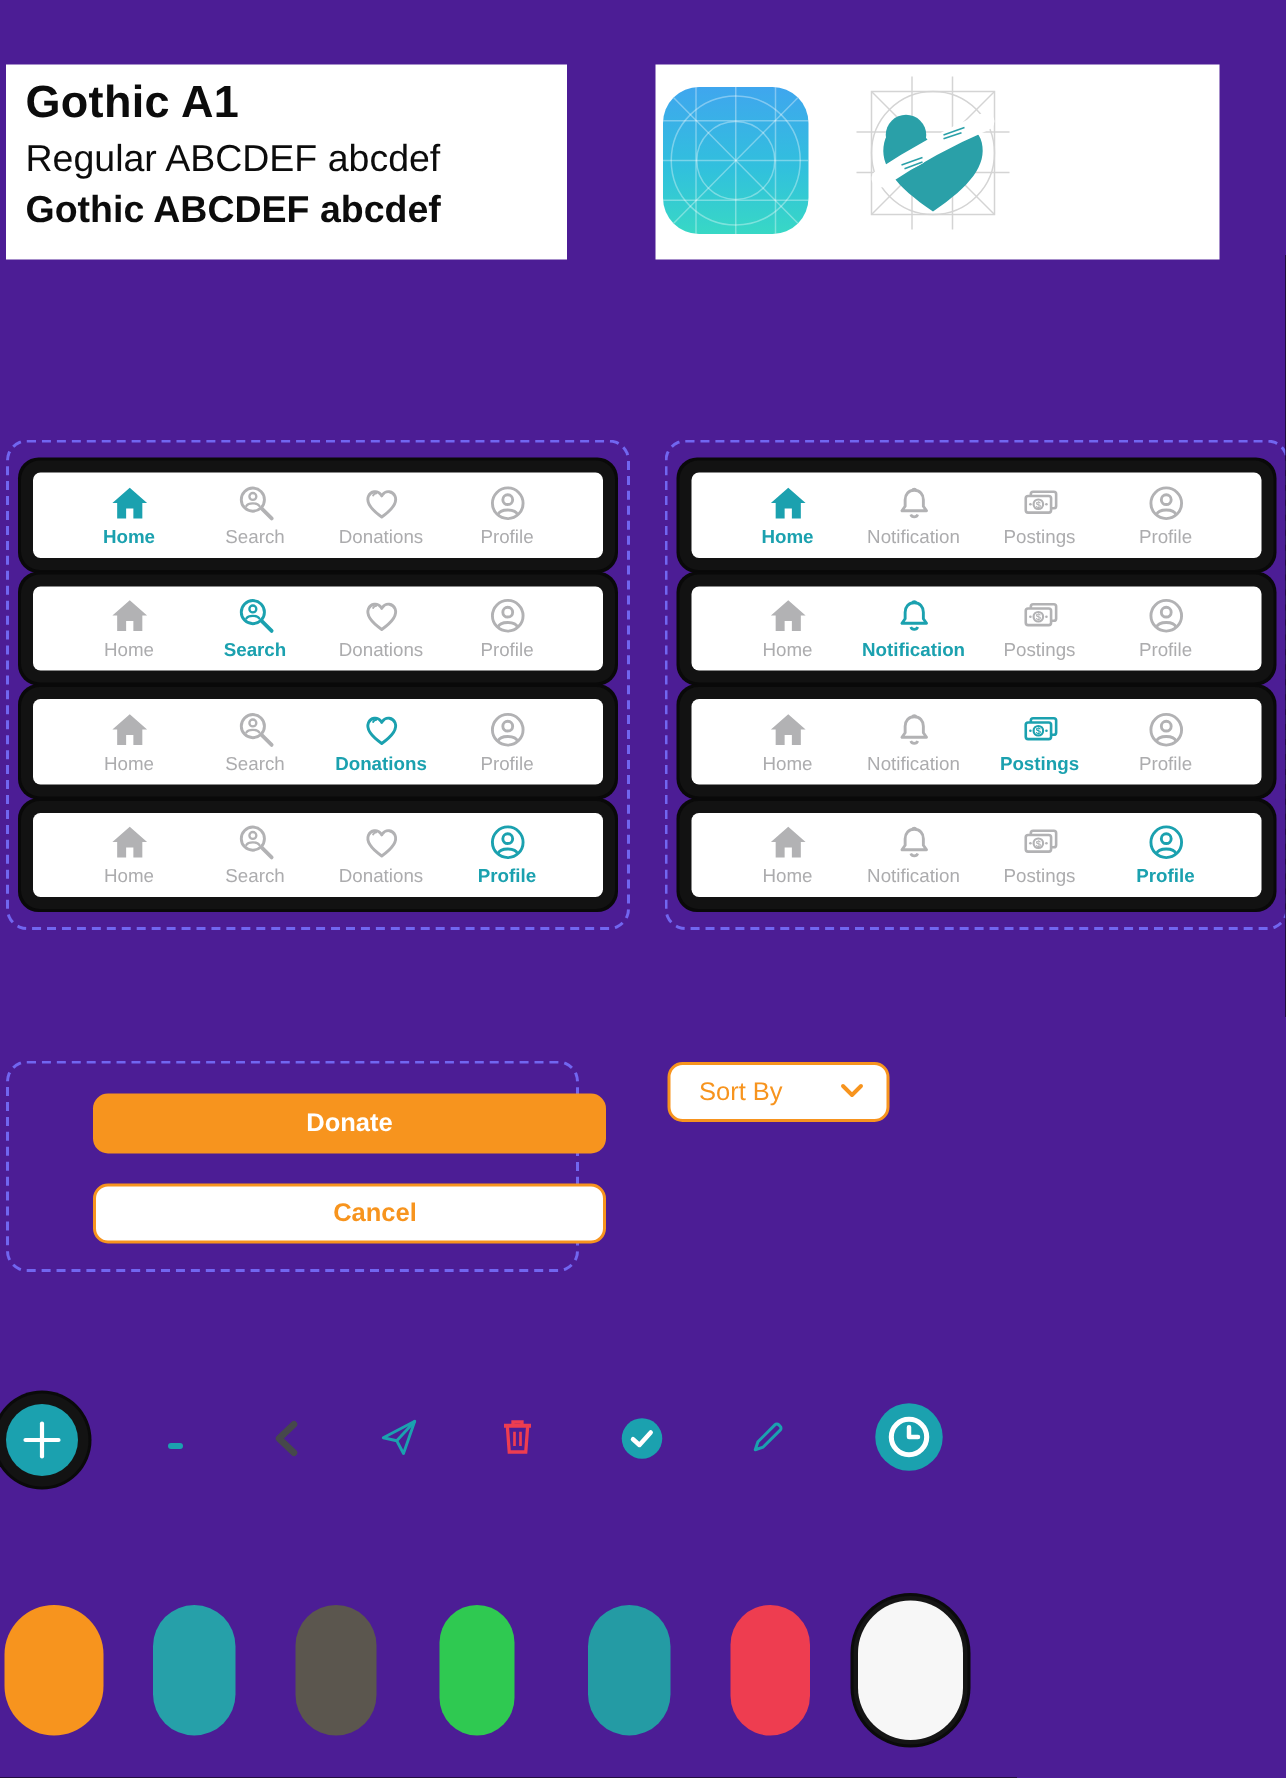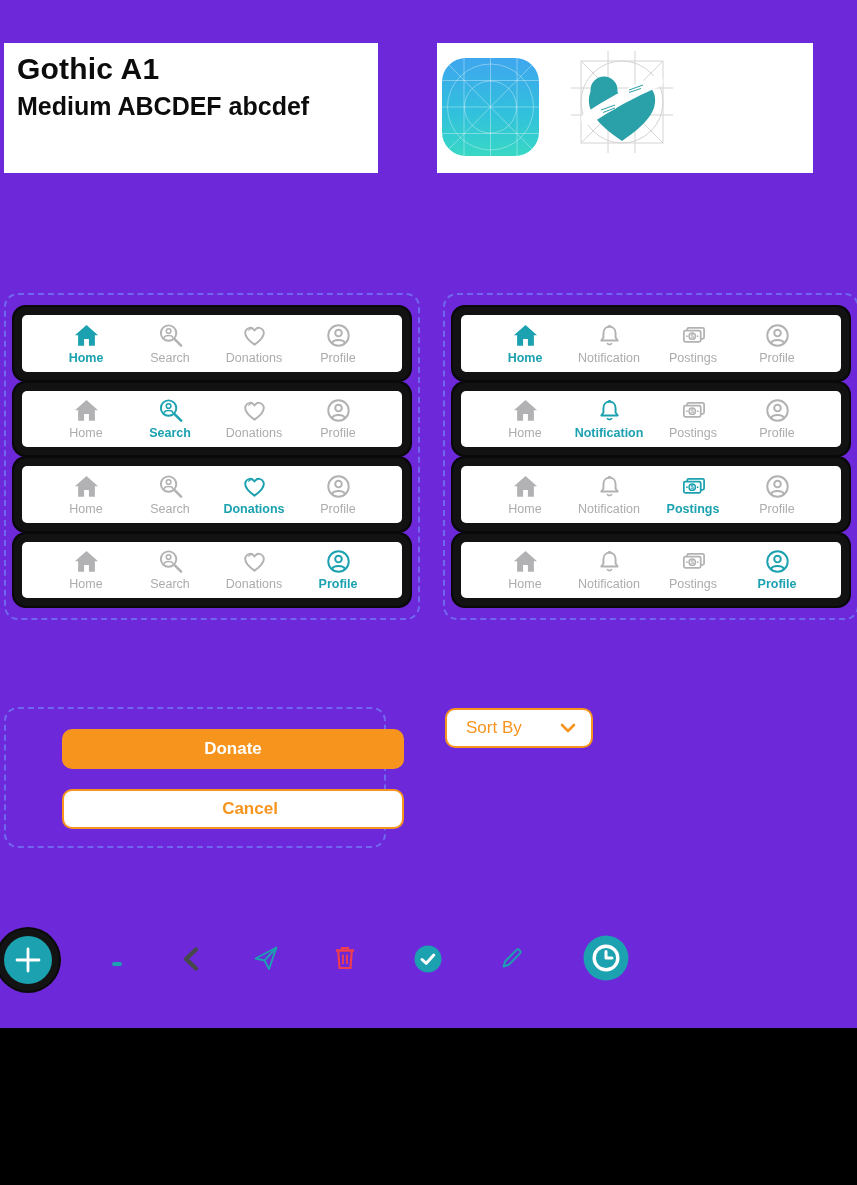--- a/index.html
+++ b/index.html
@@ -1,17 +1,17 @@
 <!DOCTYPE html>
 <html style="--orange: #F7941E; --teal: #1BA1AF; --purple: #7166F0;"><head>
 <meta charset="utf-8">
 <style>
   html,body{margin:0;padding:0;background:#000;}
   body{font-family:"Liberation Sans",sans-serif;}
-  .canvas{position:relative;width:857px;height:1028px;background:#6d28d9;overflow:hidden;}
+  .canvas{position:relative;width:857px;height:1185px;background:#4c1d95;overflow:hidden;}
   .card{position:absolute;background:#fff;}
 
   
   .font-card{left:4px;top:43px;width:374px;height:130px;padding:6px 0 0 13px;box-sizing:border-box;color:#0c0c0c;}
   .font-title{font-size:30px;font-weight:600;line-height:40px;letter-spacing:.2px;}
   .font-sample{font-size:25px;line-height:34px;}
   .font-sample.medium{font-weight:600;}
 
   
   .logo-card{left:437px;top:43px;width:376px;height:130px;}
@@ -70,21 +70,22 @@
   .swatch:nth-of-type(7){left:572px;width:70px;top:1067px;height:93px;border-radius:38px;
     box-shadow:0 0 0 3px #151515,0 0 0 5px #0b0b0b;}
 </style>
 </head>
 <body>
 
 <div class="canvas">
 
   <section class="card font-card">
     <div class="font-title">Gothic A1</div>
-    <div class="font-sample medium">Medium ABCDEF abcdef</div>
+    <div class="font-sample regular">Regular ABCDEF abcdef</div>
+    <div class="font-sample medium">Gothic ABCDEF abcdef</div>
   </section>
 
   <section class="card logo-card">
     <div class="app-icon">
       <svg width="97" height="98" viewBox="0 0 97 98" stroke="#ffffff" stroke-opacity="0.35" fill="none">
         <circle cx="48.5" cy="49" r="43"></circle>
         <circle cx="48.5" cy="49" r="26"></circle>
         <line x1="0" y1="0" x2="97" y2="98"></line>
           <line x1="97" y1="0" x2="0" y2="98"></line>
         <line x1="48.5" y1="0" x2="48.5" y2="98"></line>

